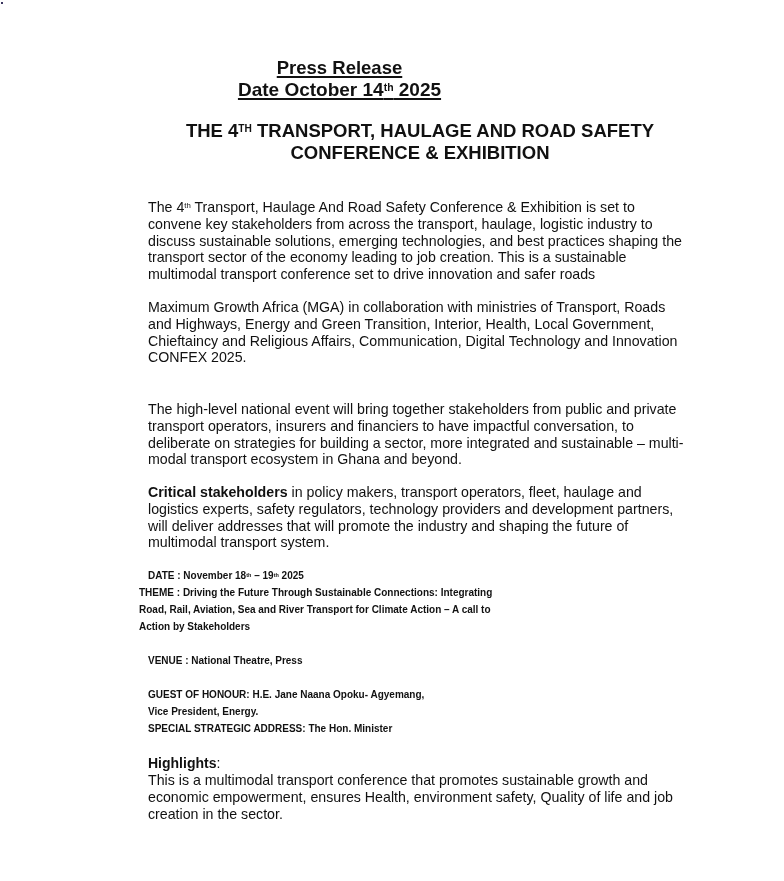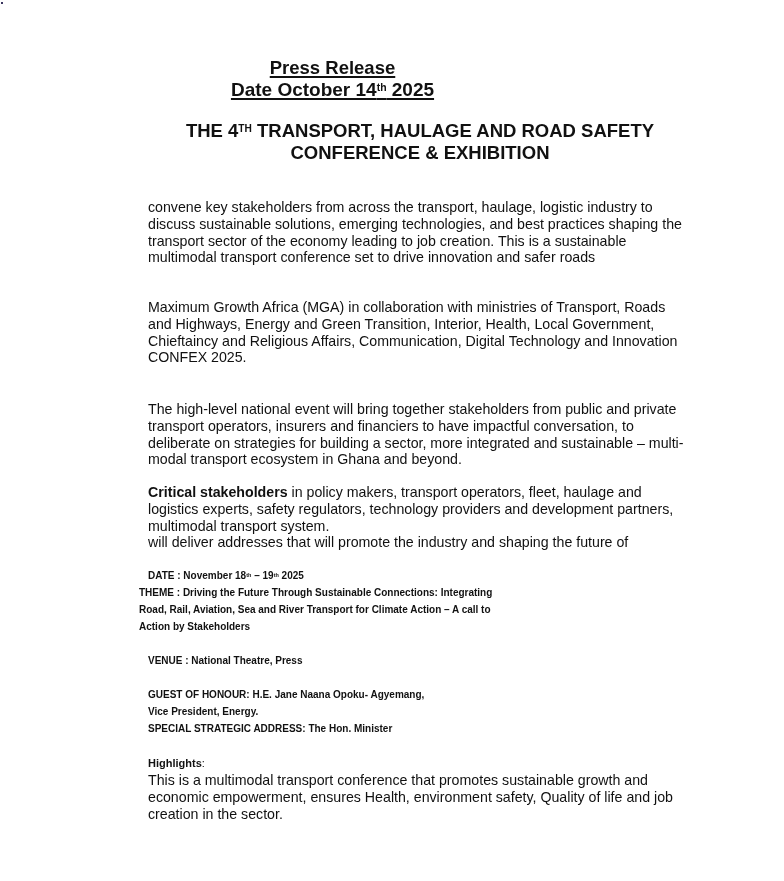--- a/index.html
+++ b/index.html
@@ -18,21 +18,21 @@
     .corner-mark {
       position: absolute;
       left: 1px;
       top: 2px;
       width: 2px;
       height: 2px;
       background: #3a3560;
     }
     .header {
       position: absolute;
-      left: 0;
+      left: 7px;
       width: 665px;
       text-align: center;
       font-weight: bold;
     }
     .press-title {
       top: 57px;
       font-size: 18.5px;
       line-height: 22px;
     }
     .press-date {
@@ -77,21 +77,21 @@
       font-weight: bold;
     }
     .date-line { top: 568px; left: 148px; }
     .theme-line { top: 585px; left: 139px; width: 540px; }
     .venue-line { top: 653px; left: 148px; }
     .guest-block { top: 687px; left: 148px; }
     .hl-label {
       position: absolute;
       top: 755px;
       left: 148px;
-      font-size: 11px;
+      font-size: 14px;
       line-height: 16.8px;
     }
     .hl-text {
       position: absolute;
       top: 772px;
       left: 148px;
       width: 560px;
       font-size: 14.2px;
       line-height: 16.8px;
     }
@@ -108,20 +108,21 @@
 <div class="header press-date">
   <span><span style="text-decoration:none">Date October 14</span><sup>th</sup><span style="text-decoration:none"> 2025</span></span>
 </div>
 
 <div class="header conf-title">
   <span class="line"><span>THE 4</span><sup>TH</sup><span> TRANSPORT, HAULAGE AND ROAD SAFETY</span></span>
   <span class="line">CONFERENCE &amp; EXHIBITION</span>
 </div>
 
 <div class="para p1">
+  <span class="line"><span>The 4</span><sup>th</sup><span> Transport, Haulage And Road Safety Conference &amp; Exhibition is set to</span></span>
   <span class="line">convene key stakeholders from across the transport, haulage, logistic industry to</span>
   <span class="line">discuss sustainable solutions, emerging technologies, and best practices shaping the</span>
   <span class="line">transport sector of the economy leading to job creation. This is a sustainable</span>
   <span class="line">multimodal transport conference set to drive innovation and safer roads</span>
 </div>
 
 <div class="para p2">
   <span class="line">Maximum Growth Africa (MGA) in collaboration with ministries of Transport, Roads</span>
   <span class="line">and Highways, Energy and Green Transition, Interior, Health, Local Government,</span>
   <span class="line">Chieftaincy and Religious Affairs, Communication, Digital Technology and Innovation</span>
@@ -131,22 +132,22 @@
 <div class="para p3">
   <span class="line">The high-level national event will bring together stakeholders from public and private</span>
   <span class="line">transport operators, insurers and financiers to have impactful conversation, to</span>
   <span class="line">deliberate on strategies for building a sector, more integrated and sustainable – multi-</span>
   <span class="line">modal transport ecosystem in Ghana and beyond.</span>
 </div>
 
 <div class="para p4">
   <span class="line"><span class="bold">Critical stakeholders</span><span> in policy makers, transport operators, fleet, haulage and</span></span>
   <span class="line">logistics experts, safety regulators, technology providers and development partners,</span>
+  <span class="line">will deliver addresses that will promote the industry and shaping the future of</span>
   <span class="line">multimodal transport system.</span>
-  <span class="line">will deliver addresses that will promote the industry and shaping the future of</span>
 </div>
 
 <div class="info date-line">
   <span>DATE :  November 18</span><sup>th</sup><span> – 19</span><sup>th</sup><span> 2025</span>
 </div>
 
 <div class="info theme-line">
   <span class="line">THEME :  Driving the Future Through Sustainable Connections: Integrating</span>
   <span class="line">Road, Rail, Aviation, Sea and River Transport for Climate Action – A call to</span>
   <span class="line">Action by Stakeholders</span>

